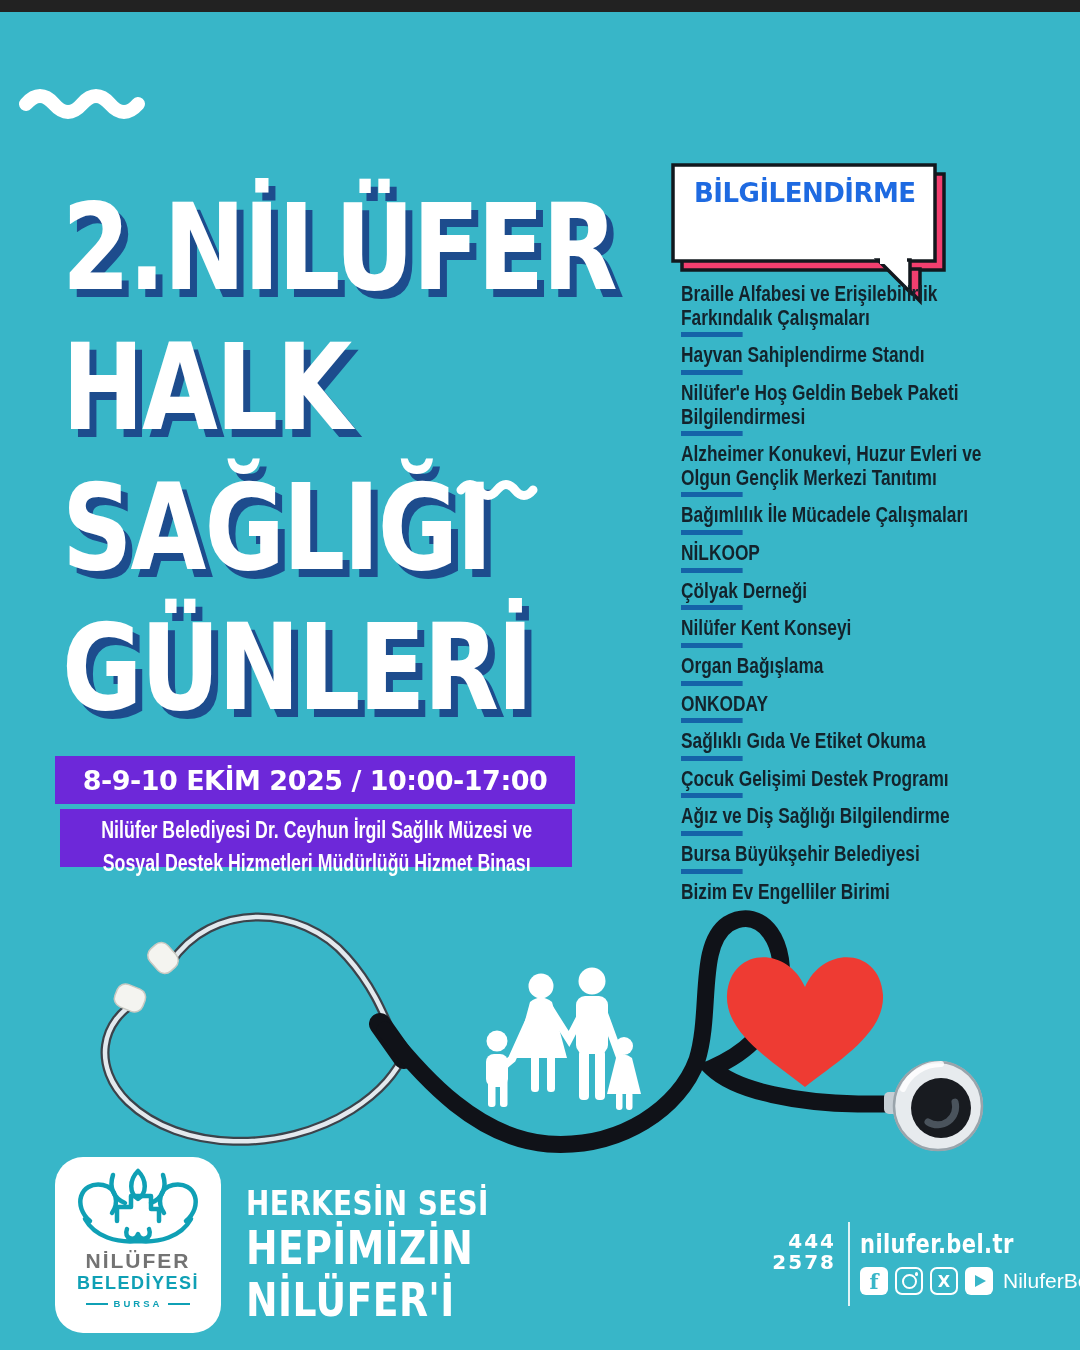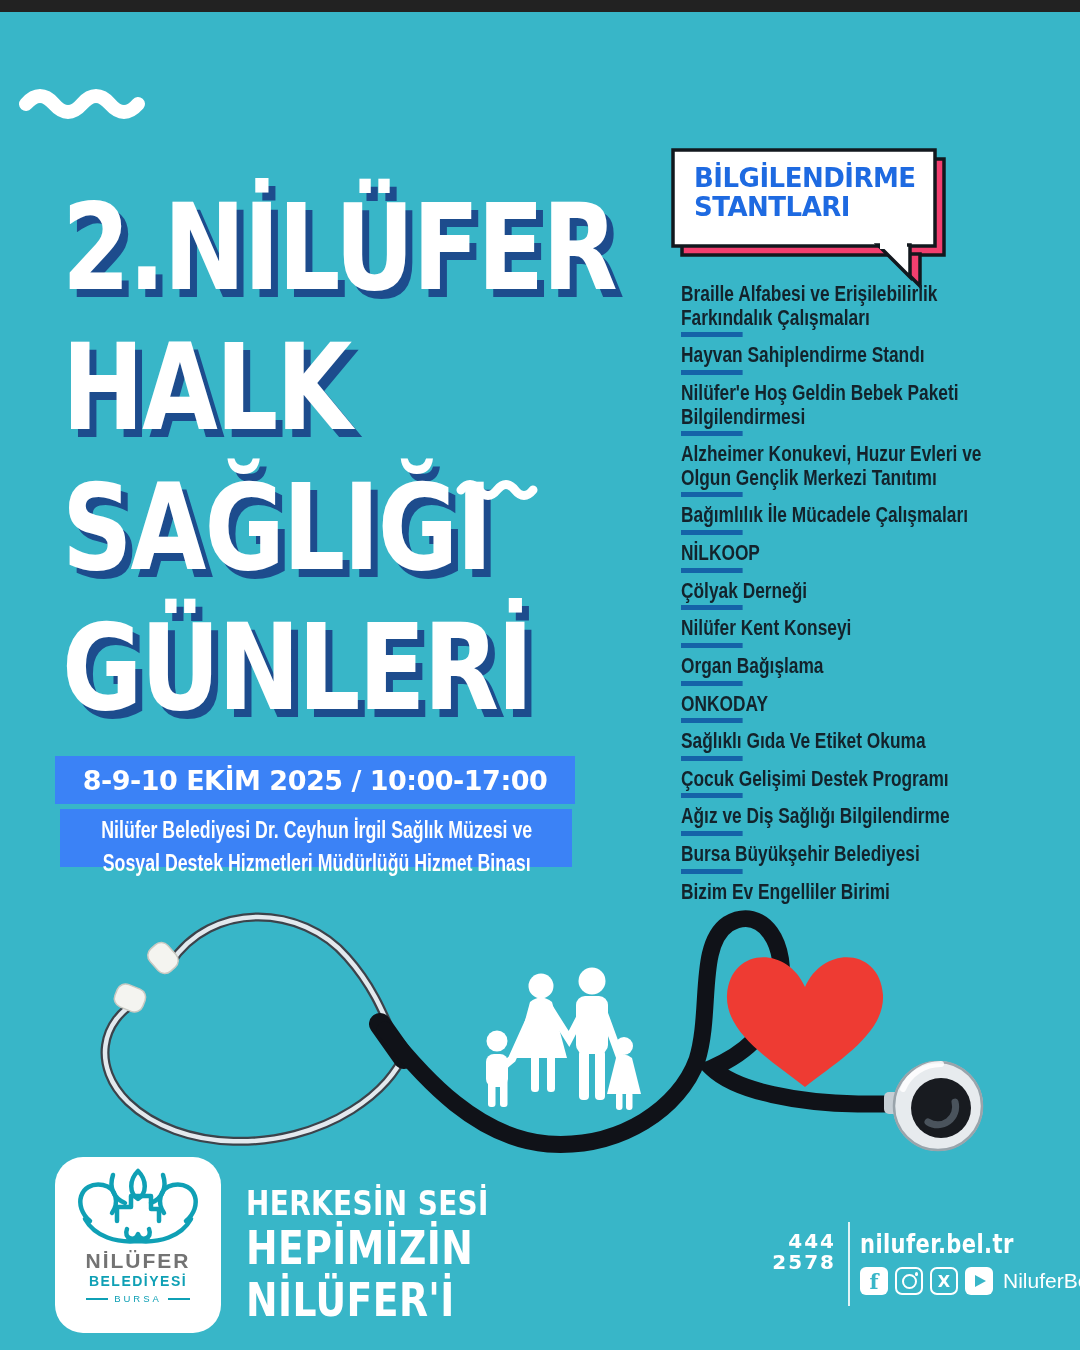--- a/index.html
+++ b/index.html
@@ -11,49 +11,49 @@
     position:absolute;left:62px;
     font-family:"DejaVu Sans", sans-serif;
     font-weight:bold;font-size:98px;letter-spacing:-2px;
     color:#ffffff;text-shadow:7px 6px 0 #1d4c8d;
     transform:scale(1,1.22);transform-origin:left top;
     white-space:nowrap;line-height:1;
   }
   #title1{top:176px;} #title2{top:316px;} #title3{top:456px;} #title4{top:596px;}
 
   
-  .banner{position:absolute;background:#3b82f6;color:#fff;display:flex;align-items:center;justify-content:center;}
+  .banner{position:absolute;background:#6d28d9;color:#fff;display:flex;align-items:center;justify-content:center;}
   #banner-date{left:55px;top:744px;width:520px;height:48px;font-weight:bold;font-size:27px;letter-spacing:-0.5px;white-space:nowrap;}
   #banner-venue{left:60px;top:797px;width:512px;height:58px;display:block;}
   #banner-venue .condense{
     width:680px;transform:scale(0.755,1);transform-origin:left top;
     font-weight:bold;font-size:23.5px;line-height:1.4;text-align:center;padding-top:5px;
     font-family:"Liberation Sans", sans-serif;
   }
 
   
-  #bubble{position:absolute;left:670px;top:135px;width:310px;height:150px;}
+  #bubble{position:absolute;left:670px;top:150px;width:310px;height:150px;}
   #bubble-text{position:absolute;left:24px;top:17px;
     font-weight:bold;font-size:26px;letter-spacing:-0.5px;line-height:1.1;color:#1e6ae1;white-space:nowrap;}
 
   
   #stands-list{position:absolute;left:681px;top:270px;width:446px;
     transform:scale(0.77,1);transform-origin:left top;
     font-family:"Liberation Sans", sans-serif;
     font-weight:bold;font-size:22.5px;line-height:1.05;color:#13232c;letter-spacing:0;}
   .stand-label{display:block;}
   .stand-underline{width:80px;height:5px;background:#1563a8;margin:3px 0 6px 0;}
 
   
   #logo-card{position:absolute;left:55px;top:1145px;width:166px;height:176px;background:#ffffff;border-radius:28px;text-align:center;}
   #logo-card svg{margin-top:8px;}
   .logo-name1{font-family:"Liberation Sans",sans-serif;font-weight:bold;font-size:21px;letter-spacing:2px;color:#737373;line-height:1.1;}
-  .logo-name2{font-family:"Liberation Sans",sans-serif;font-weight:bold;font-size:14px;letter-spacing:1.5px;color:#0fa0b5;line-height:1.3;}
+  .logo-name2{font-family:"Liberation Sans",sans-serif;font-weight:bold;font-size:18px;letter-spacing:1.5px;color:#0fa0b5;line-height:1.3;}
   .logo-city{display:flex;align-items:center;justify-content:center;gap:6px;margin-top:3px;
-    font-family:"Liberation Sans",sans-serif;font-weight:normal;font-size:9.5px;letter-spacing:3px;color:#0fa0b5;}
+    font-family:"Liberation Sans",sans-serif;font-weight:bold;font-size:9.5px;letter-spacing:3px;color:#0fa0b5;}
   .logo-city::before,.logo-city::after{content:"";width:22px;height:2px;background:#0fa0b5;}
 
   #slogan{position:absolute;left:246px;top:1172px;color:#fff;
     transform:scale(0.82,1);transform-origin:left top;white-space:nowrap;}
   .slogan-l1{font-weight:bold;font-size:34px;letter-spacing:0.5px;line-height:1.15;}
   .slogan-l2{font-weight:bold;font-size:46px;letter-spacing:0.5px;line-height:1.12;}
 
   #phone{position:absolute;left:752px;top:1219px;width:84px;text-align:right;
     color:#fff;font-weight:bold;font-size:20px;letter-spacing:2px;line-height:1.07;}
   #phone-divider{position:absolute;left:848px;top:1210px;width:2px;height:84px;background:rgba(255,255,255,0.85);}
@@ -104,21 +104,20 @@
   <div id="bubble">
     <svg width="310" height="150" viewBox="0 0 310 150">
       <rect x="12" y="12" width="262" height="96" fill="#f23f6f" stroke="#12181e" stroke-width="3.5"></rect>
       <polygon points="218,107 250,139 250,107" fill="#f23f6f" stroke="#12181e" stroke-width="3.5"></polygon>
       <rect x="3" y="3" width="262" height="96" fill="#ffffff" stroke="#12181e" stroke-width="3.5"></rect>
       <polygon points="208,98 240,130 240,98" fill="#ffffff" stroke="#12181e" stroke-width="3.5"></polygon>
       <rect x="210" y="95" width="27" height="7" fill="#ffffff"></rect>
     </svg>
     <div id="bubble-text">
       <div>BİLGİLENDİRME</div>
-      <div>STANTLARI</div>
     </div>
   </div>
 
   <div id="stands-list">
       <div>
         <div class="stand-label">Braille Alfabesi ve Erişilebilirlik Farkındalık Çalışmaları</div>
         <div class="stand-underline"></div>
       </div>
       <div>
         <div class="stand-label">Hayvan Sahiplendirme Standı</div>

